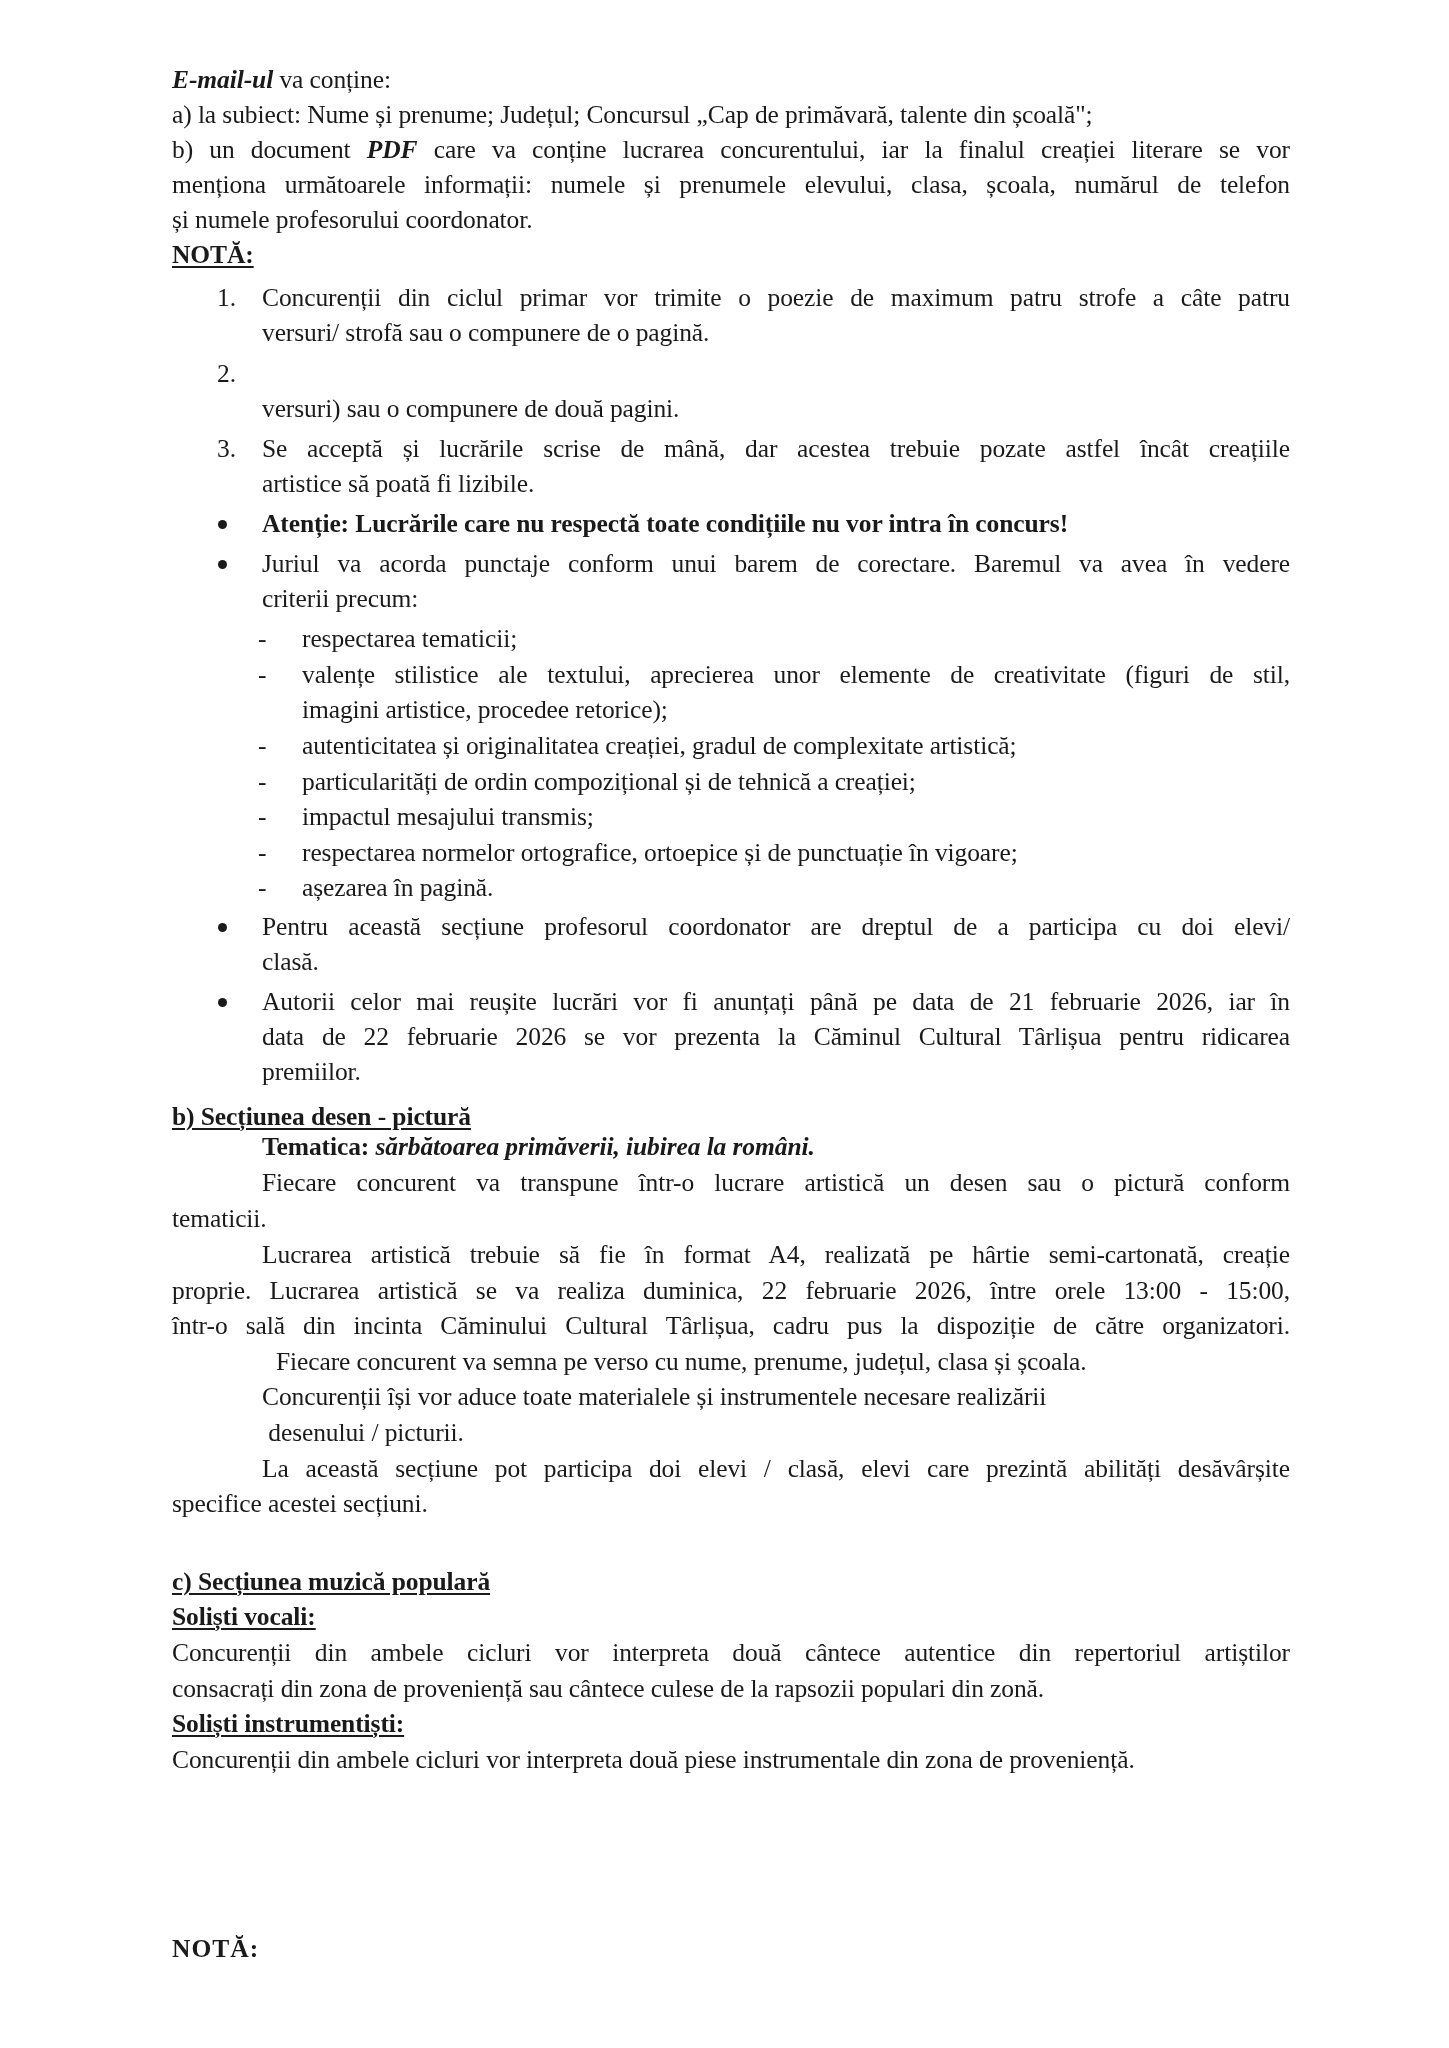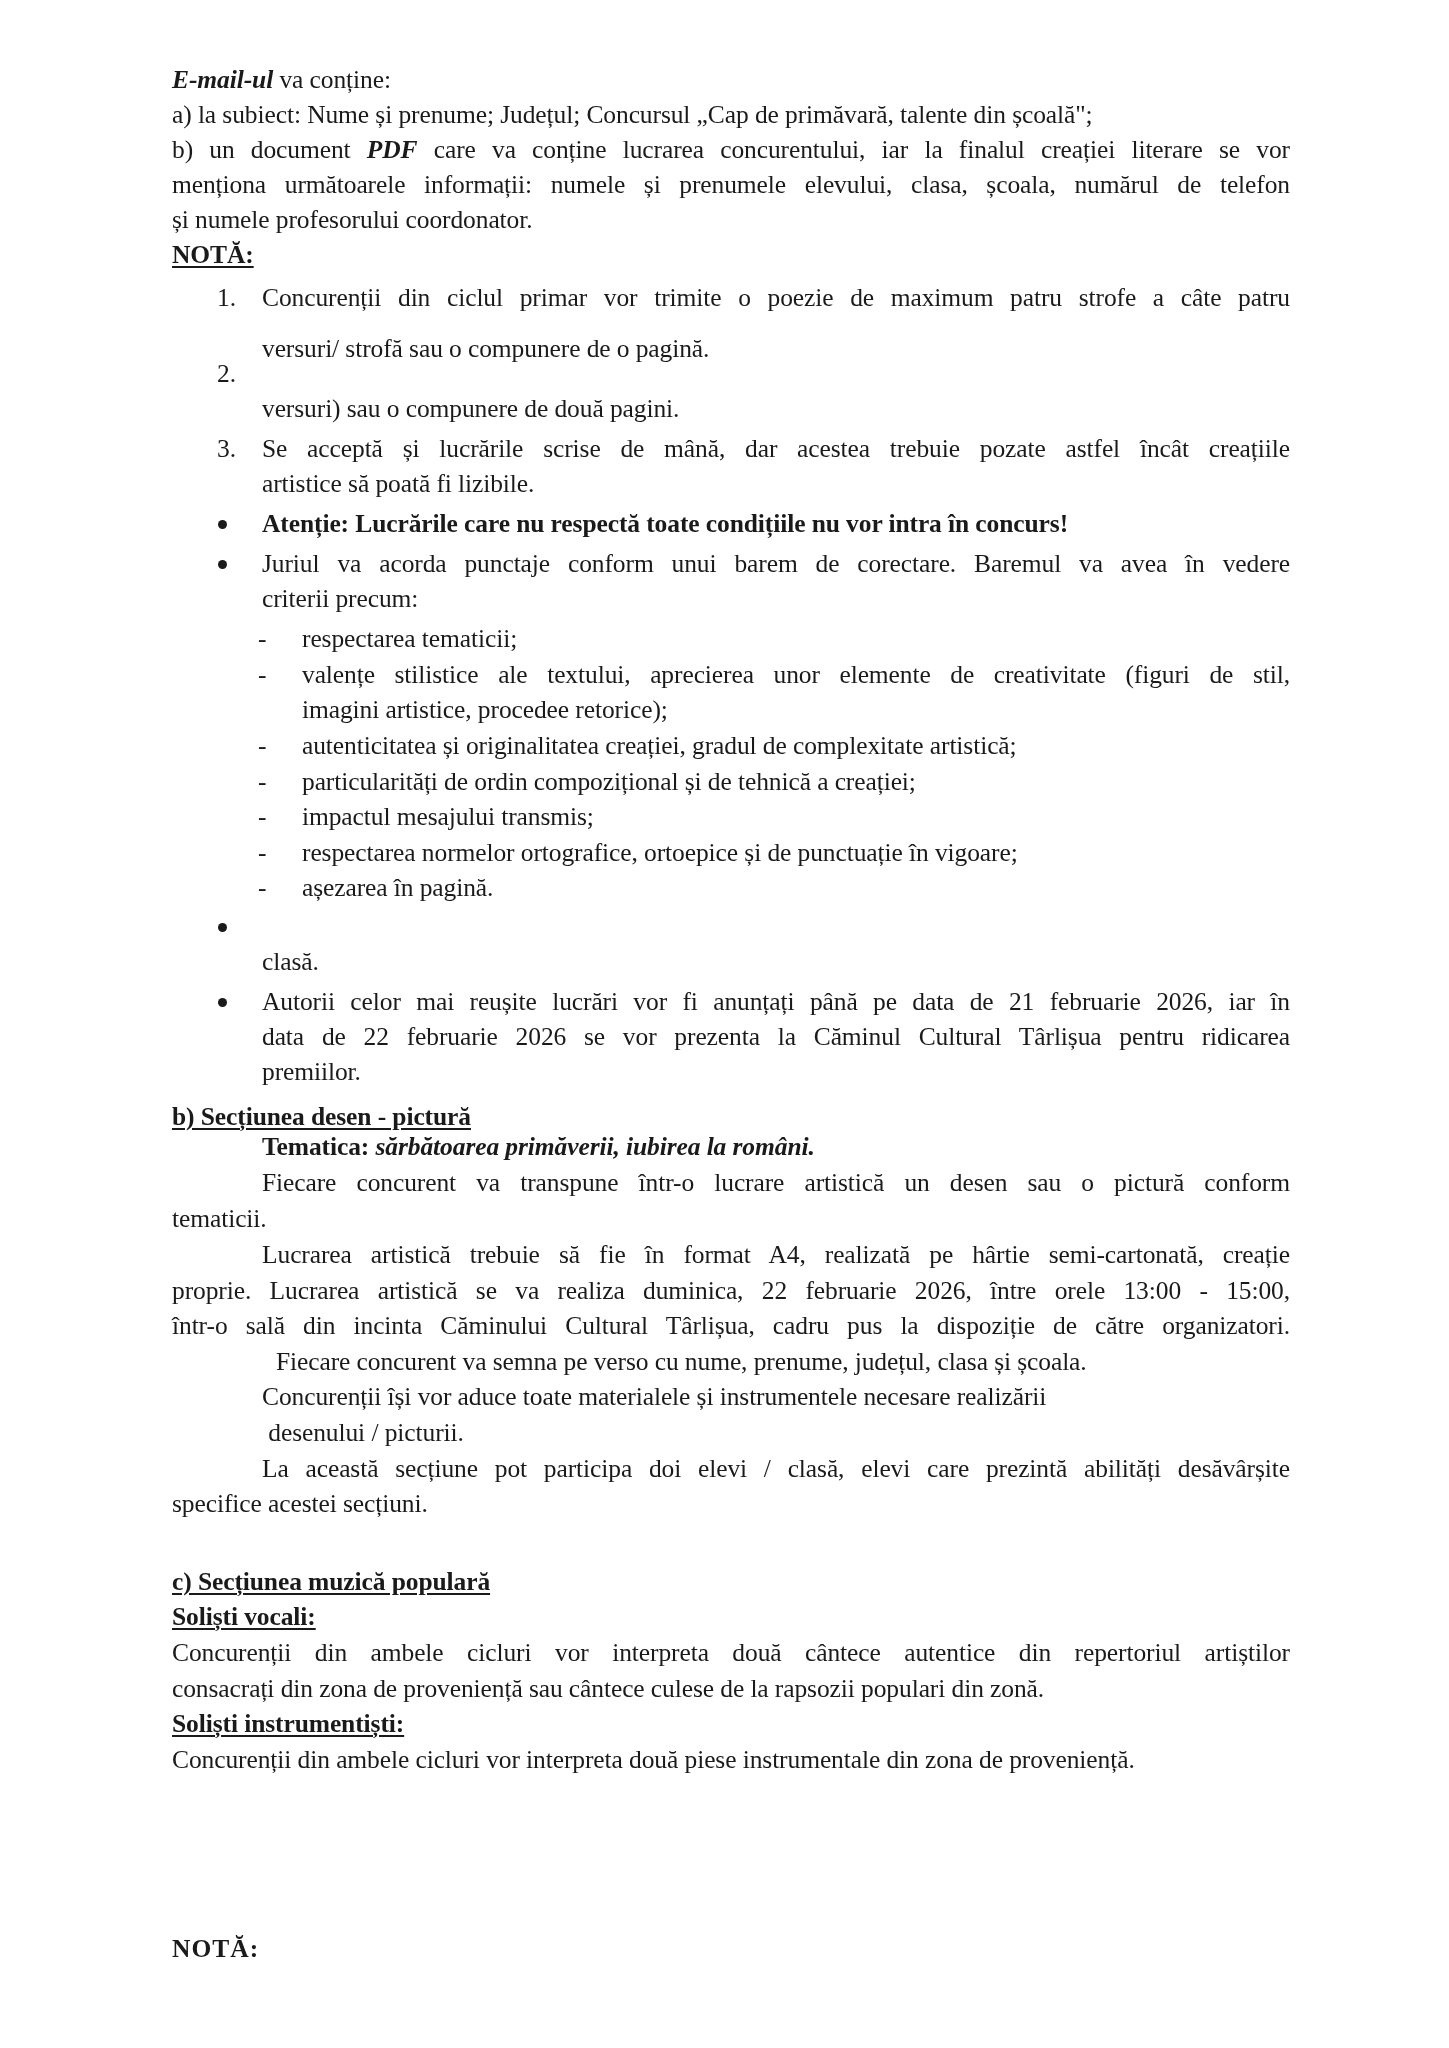--- a/index.html
+++ b/index.html
@@ -33,21 +33,21 @@
   <div class="ln just" style="top:133px;">
     <span>b) un document </span><span class="b i">PDF</span><span> care va conține lucrarea concurentului, iar la finalul creației literare se vor</span>
   </div>
   <div class="ln just" style="top:168px;">menționa următoarele informații: numele și prenumele elevului, clasa, școala, numărul de telefon</div>
   <div class="ln" style="top:203px;">și numele profesorului coordonator.</div>
 
   <div class="ln b u" style="top:238px;">NOTĂ:</div>
 
   <span class="num" style="top:281px;">1.</span>
   <div class="ln just" style="top:281px; left:262px; width:1028px;">Concurenții din ciclul primar vor trimite o poezie de maximum patru strofe a câte patru</div>
-  <div class="ln" style="top:316px; left:262px;margin-top:16px;">versuri/ strofă sau o compunere de o pagină.</div>
+  <div class="ln" style="top:316px; left:262px;">versuri/ strofă sau o compunere de o pagină.</div>
 
   <span class="num" style="top:357px;">2.</span>
   <div class="ln" style="top:392px; left:262px;">versuri) sau o compunere de două pagini.</div>
 
   <span class="num" style="top:432px;">3.</span>
   <div class="ln just" style="top:432px; left:262px; width:1028px;">Se acceptă și lucrările scrise de mână, dar acestea trebuie pozate astfel încât creațiile</div>
   <div class="ln" style="top:467px; left:262px;">artistice să poată fi lizibile.</div>
 
   <span class="bul" style="top:520px;"></span>
   <div class="ln b" style="top:507px; left:262px;">Atenție: Lucrările care nu respectă toate condițiile nu vor intra în concurs!</div>
@@ -66,20 +66,21 @@
   <span class="dash" style="top:765px;">-</span>
   <div class="ln" style="top:765px; left:302px;">particularități de ordin compozițional și de tehnică a creației;</div>
   <span class="dash" style="top:800px;">-</span>
   <div class="ln" style="top:800px; left:302px;">impactul mesajului transmis;</div>
   <span class="dash" style="top:836px;">-</span>
   <div class="ln" style="top:836px; left:302px;">respectarea normelor ortografice, ortoepice și de punctuație în vigoare;</div>
   <span class="dash" style="top:871px;">-</span>
   <div class="ln" style="top:871px; left:302px;">așezarea în pagină.</div>
 
   <span class="bul" style="top:923px;"></span>
+  <div class="ln just" style="top:910px; left:262px; width:1028px;">Pentru această secțiune profesorul coordonator are dreptul de a participa cu doi elevi/</div>
   <div class="ln" style="top:945px; left:262px;">clasă.</div>
 
   <span class="bul" style="top:998px;"></span>
   <div class="ln just" style="top:985px; left:262px; width:1028px;">Autorii celor mai reușite lucrări vor fi anunțați până pe data de 21 februarie 2026, iar în</div>
   <div class="ln just" style="top:1020px; left:262px; width:1028px;">data de 22 februarie 2026 se vor prezenta la Căminul Cultural Târlișua pentru ridicarea</div>
   <div class="ln" style="top:1055px; left:262px;">premiilor.</div>
 
   <div class="ln b u" style="top:1100px;">b) Secțiunea desen - pictură</div>
   <div class="ln" style="top:1130px; left:262px;">
     <span class="b">Tematica: </span><span class="b i">sărbătoarea primăverii, iubirea la români.</span>

